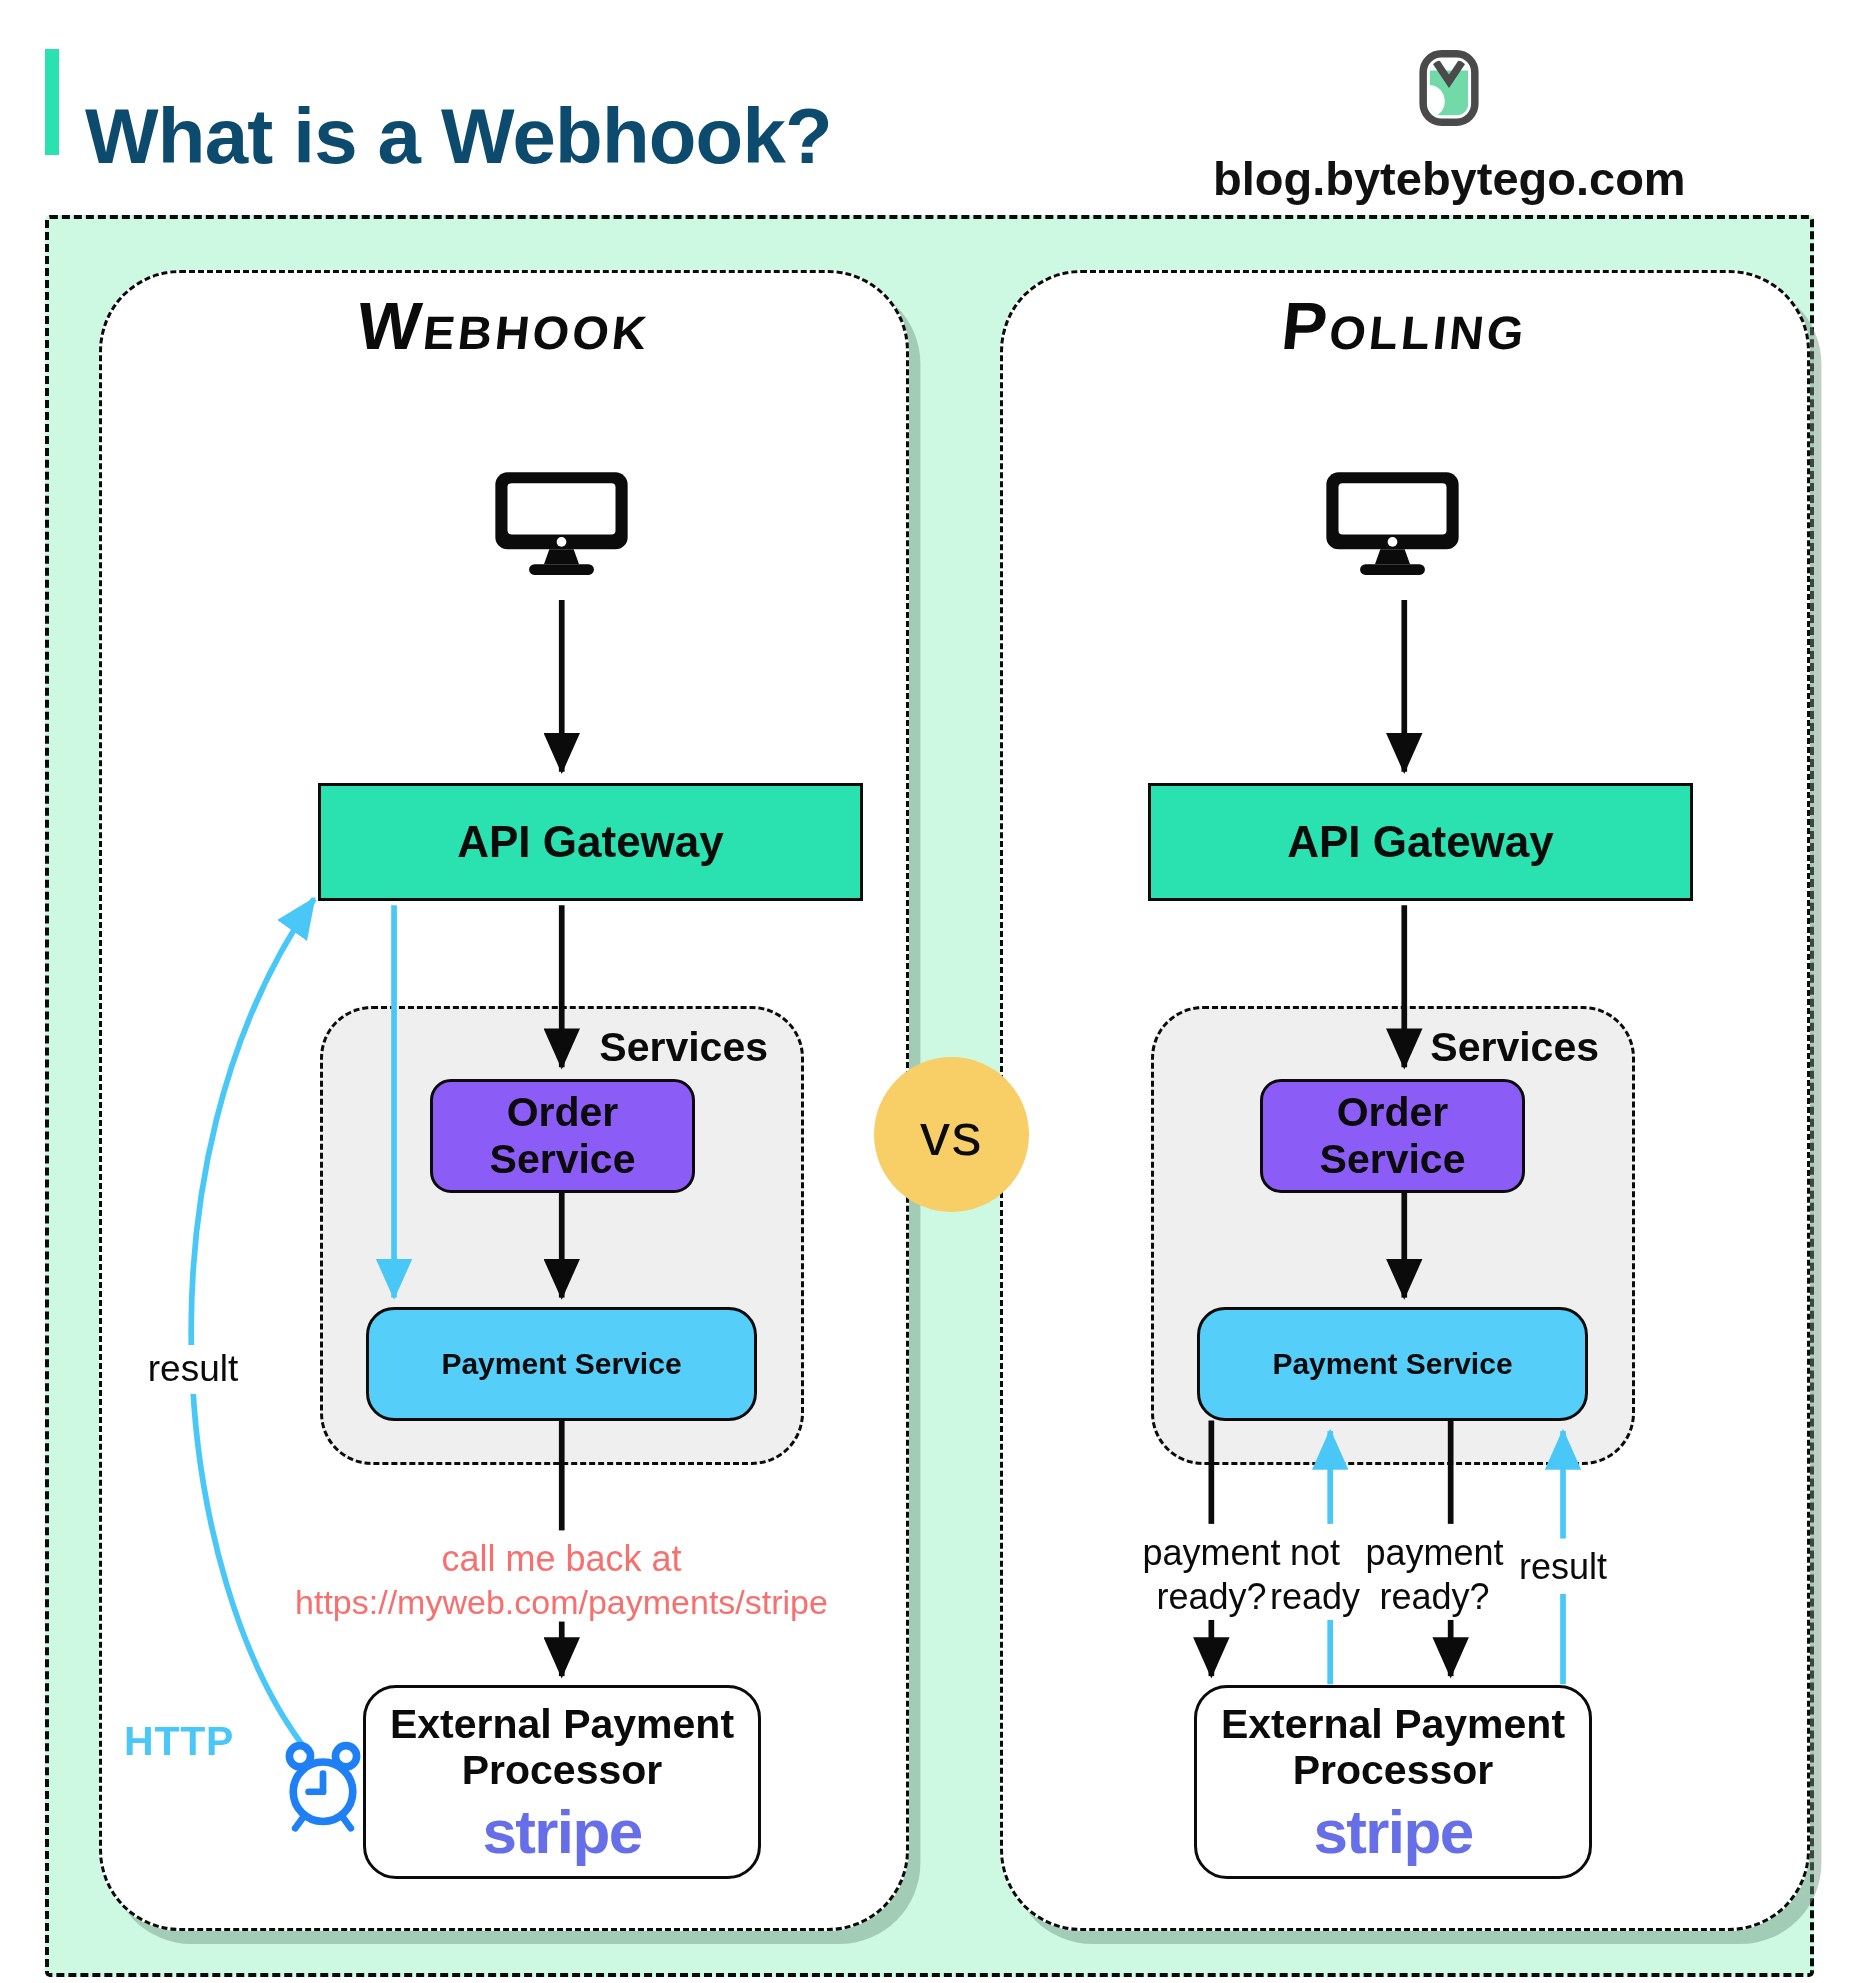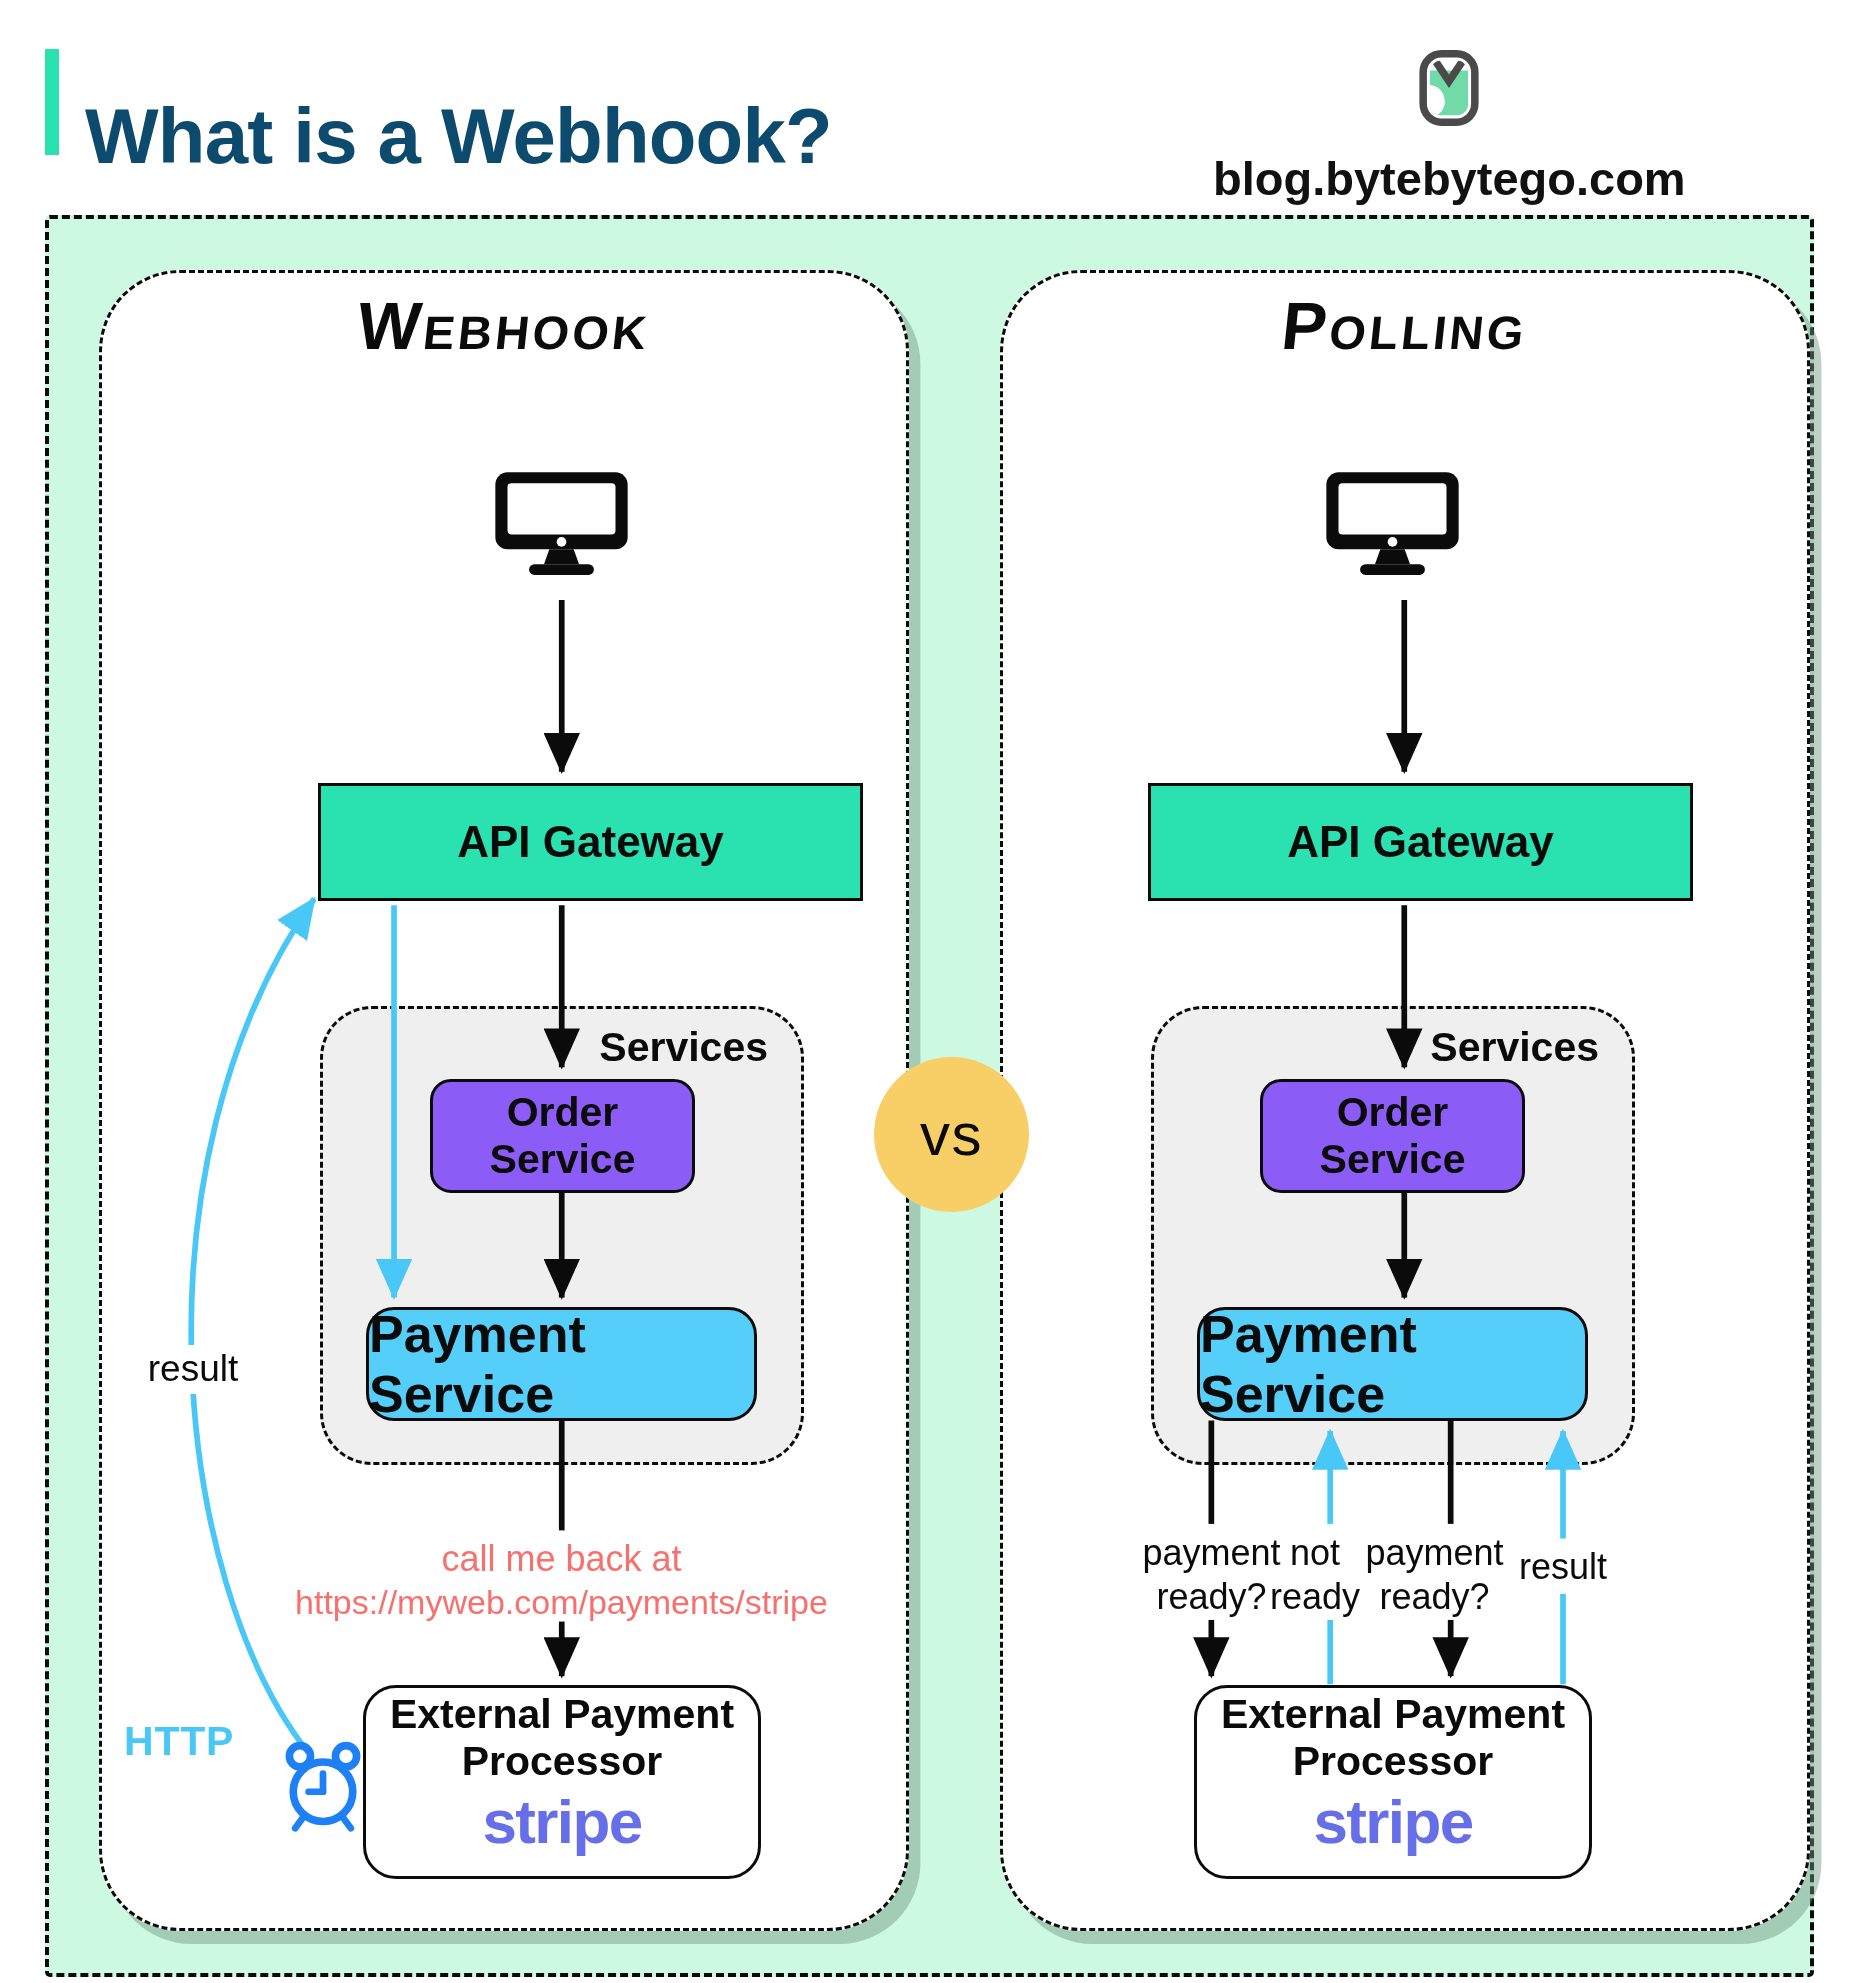--- a/index.html
+++ b/index.html
@@ -42,24 +42,24 @@
                 border-radius:52px;box-sizing:border-box;}
   .services-label{position:absolute;top:1024px;width:448px;text-align:right;
                   font-size:41px;font-weight:700;}
   .order-box{position:absolute;top:1079px;width:265px;height:114px;background:#8b5cf6;
              border:3.3px solid #0b0b0b;border-radius:21px;box-sizing:border-box;
              display:flex;align-items:center;justify-content:center;text-align:center;
              font-size:41px;font-weight:700;line-height:1.15;}
   .payment-box{position:absolute;top:1307px;width:391px;height:114px;
                background:var(--payment-blue,#55CEFA);border:3.3px solid #0b0b0b;border-radius:28px;
                box-sizing:border-box;display:flex;align-items:center;justify-content:center;
-               font-size:52px;font-weight:700;}
+               font-size:30px;font-weight:700;}
   .external-box{position:absolute;top:1685px;width:398px;height:194px;background:#fff;
                 border:3.3px solid #0b0b0b;border-radius:33px;box-sizing:border-box;
-                display:flex;flex-direction:column;align-items:center;
+                display:flex;flex-direction:column;align-items:center;justify-content:center;
                 padding-top:3.3px;}
   .external-label{font-size:41px;font-weight:700;text-align:center;line-height:1.14;width:383px;}
   .stripe-brand{font-size:62px;font-weight:700;letter-spacing:-1.6px;
                 color:var(--stripe-purple,#666EE8);margin-top:1.6px;}
 
   
   .callback-note{position:absolute;left:195px;top:1537px;width:733px;text-align:center;
                  color:var(--callback-red,#F7706E);}
   .callback-note .l1{font-size:36px;line-height:1.2;}
   .callback-note .l2{font-size:34px;line-height:1.3;}

